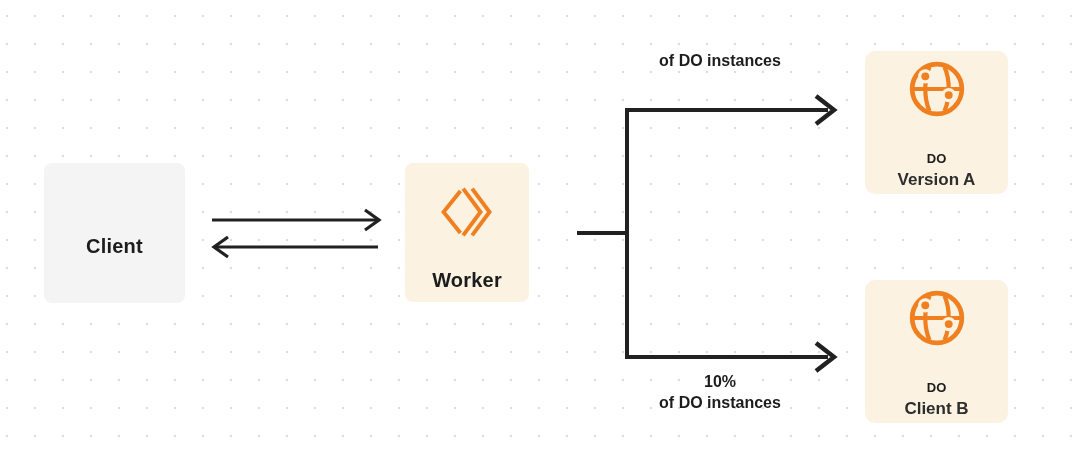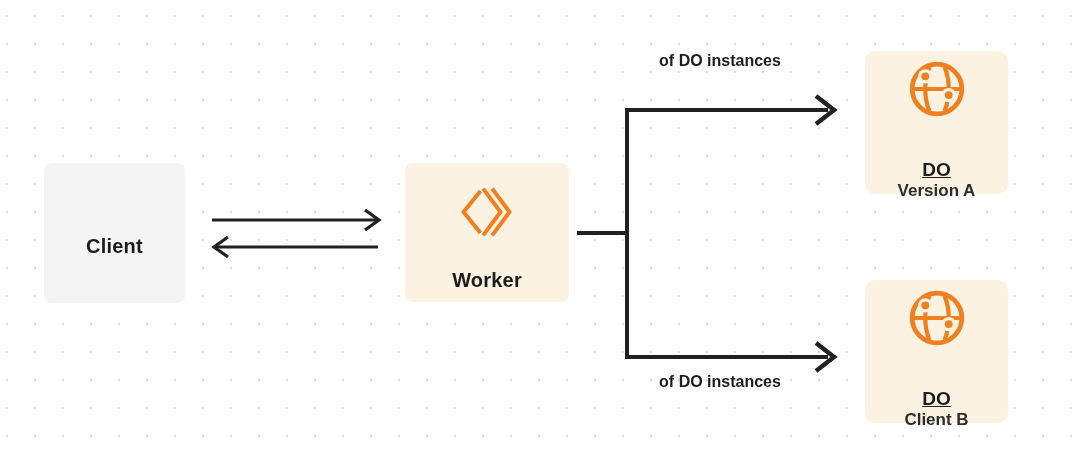--- a/index.html
+++ b/index.html
@@ -42,21 +42,21 @@
   }
   .node-client {
     left: 44px; top: 163px;
     width: 141px; height: 140px;
     background: var(--box-gray);
     border-radius: 8px;
     justify-content: center;
   }
   .node-worker {
     left: 405px; top: 163px;
-    width: 164px; height: 139px;
+    width: 124px; height: 139px;
     background: var(--box-cream);
     border-radius: 8px;
   }
   .node-do {
     width: 143px; height: 143px;
     background: var(--box-cream);
     border-radius: 10px;
   }
   .node-do-a { left: 865px; top: 51px; }
   .node-do-b { left: 865px; top: 280px; }
@@ -65,26 +65,25 @@
     font-weight: 700;
     letter-spacing: 0.2px;
     color: var(--text);
     line-height: 22px;
     margin-top: 26px;
   }
   .worker-icon { margin-top: 22px; color: var(--accent-orange); }
   .worker-title { margin-top: 26px; }
   .globe-icon { margin-top: 8px; color: var(--accent-orange); }
   .do-title {
-    margin-top: 36px;
-    font-size: 19px;
+    margin-top: 25px;
+    font-size: 13px;
     font-weight: 700;
     line-height: 21px;
     color: var(--text);
-    text-decoration: underline;
   }
   .do-subtitle {
     font-size: 17px;
     font-weight: 700;
     line-height: 21px;
     color: var(--text-soft);
   }
   .edge-label {
     position: absolute;
     width: 200px;
@@ -170,16 +169,17 @@
     </span>
     <div class="do-title">DO</div>
     <div class="do-subtitle">Client B</div>
   </div>
 
   <div class="edge-label edge-label-top">
     <div>of DO instances</div>
   </div>
 
   <div class="edge-label edge-label-bottom">
+    <div>10%</div>
     <div>of DO instances</div>
   </div>
 
 </div>
 
 </body></html>

